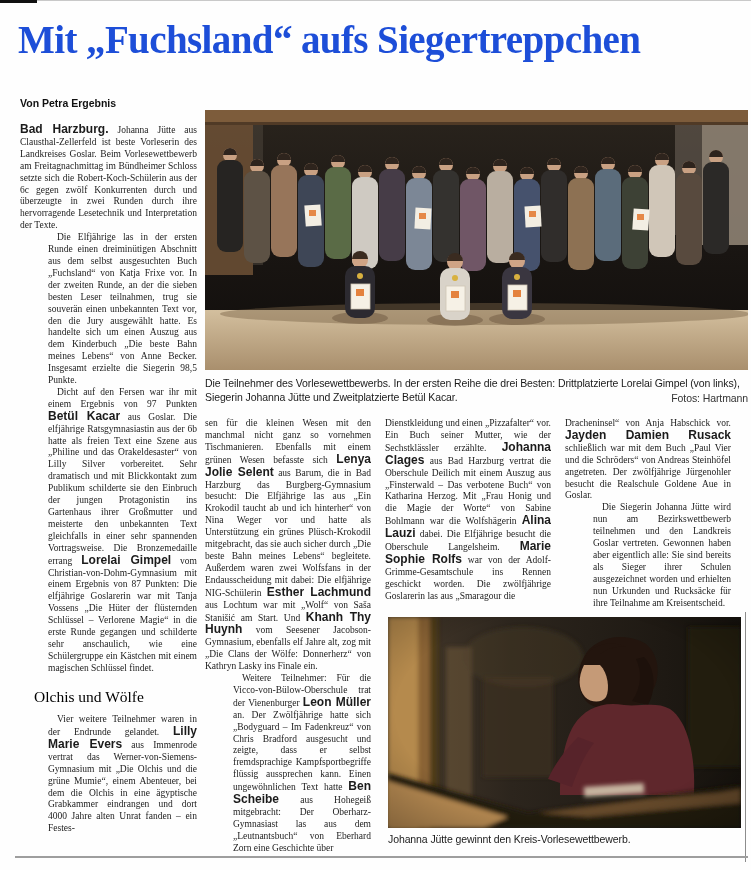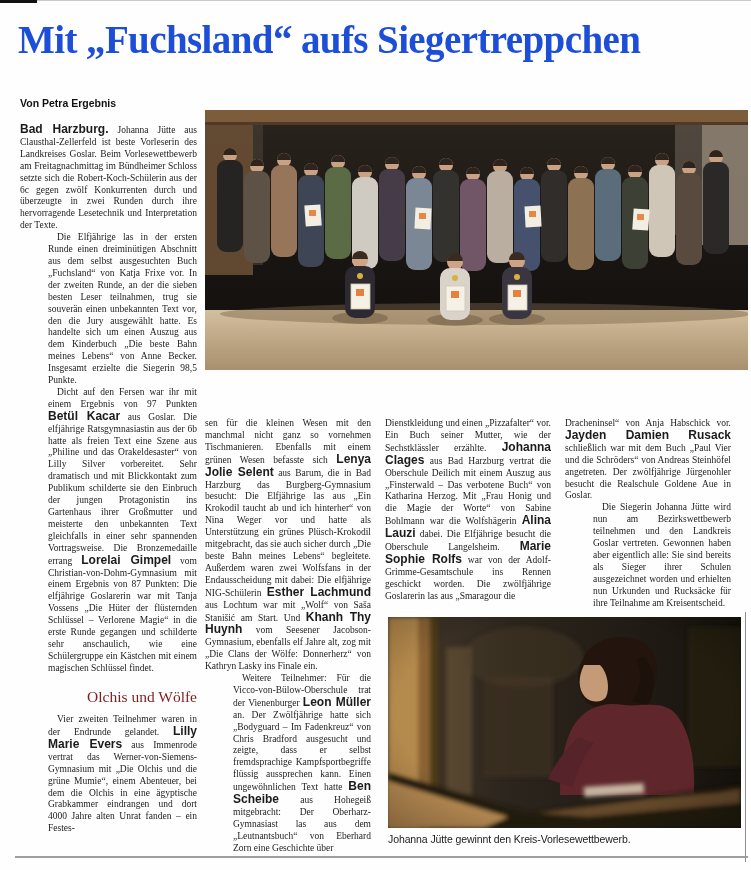--- a/index.html
+++ b/index.html
@@ -16,22 +16,22 @@
   .col{position:absolute;text-align:justify;overflow:hidden;
        font:400 9.5px/11.9px "Liberation Serif",serif;color:#1b1b1b;
        hyphens:auto;-webkit-hyphens:auto;}
   .col1{left:20px;top:124px;width:177px;height:730px;}
   .col2{left:205px;top:418px;width:166px;height:436px;}
   .col3{left:385px;top:418px;width:166px;height:184px;}
   .col4{left:565px;top:418px;width:166px;height:192px;}
   .para{margin:0;}
   .para.ind{text-indent:9px;margin-left:28px;}
   .nm{font-family:"Liberation Sans",sans-serif;font-weight:700;font-size:12px;}
-  .crosshead{font:400 15.5px/1.25 "Liberation Serif",serif;color:#7f1d1d;
-             margin:12px 0 8px 14px;text-align:right;}
+  .crosshead{font:400 15.5px/1.25 "Liberation Serif",serif;color:#000000;
+             margin:12px 0 8px 14px;text-align:left;}
   figure{margin:0;padding:0;}
   .photo-main{position:absolute;left:205px;top:110px;width:543px;height:260px;}
   .photo-2{position:absolute;left:388px;top:617px;width:353px;height:211px;}
   .photo-main svg,.photo-2 svg{display:block;}
   .cap{position:absolute;font:400 10.5px/13.5px "Liberation Sans",sans-serif;
        letter-spacing:-0.1px;color:#1a1a1a;text-align:left;}
   .cap-main{left:205px;top:377px;width:543px;height:29px;}
   .credit{position:absolute;right:0;bottom:1px;color:#333;}
   .cap-2{left:388px;top:833px;width:345px;}
   .v-rule{position:absolute;left:745px;top:612px;width:1px;height:250px;background:#8c8c8c;}
@@ -46,21 +46,21 @@
   <div class="top-black"></div>
 
   <h1 class="headline">Mit „Fuchsland“ aufs Siegertreppchen</h1>
   <div class="byline">Von Petra Ergebnis</div>
 
   <div class="col col1">
       <p class="para"><span class="nm">Bad Harzburg.</span><span> Johanna Jütte aus Clausthal-Zellerfeld ist beste Vorleserin des Landkreises Goslar. Beim Vorlesewettbewerb am Freitagnachmittag im Bündheimer Schloss setzte sich die Robert-Koch-Schülerin aus der 6c gegen zwölf Konkurrenten durch und überzeugte in zwei Runden durch ihre hervorragende Lesetechnik und Interpretation der Texte.</span></p>
       <p class="para ind"><span>Die Elfjährige las in der ersten Runde einen dreiminütigen Abschnitt aus dem selbst ausgesuchten Buch „Fuchsland“ von Katja Frixe vor. In der zweiten Runde, an der die sieben besten Leser teilnahmen, trug sie souverän einen unbekannten Text vor, den die Jury ausgewählt hatte. Es handelte sich um einen Auszug aus dem Kinderbuch „Die beste Bahn meines Lebens“ von Anne Becker. Insgesamt erzielte die Siegerin 98,5 Punkte.</span></p>
       <p class="para ind"><span>Dicht auf den Fersen war ihr mit einem Ergebnis von 97 Punkten </span><span class="nm">Betül Kacar</span><span> aus Goslar. Die elfjährige Ratsgymnasiastin aus der 6b hatte als freien Text eine Szene aus „Philine und das Orakeldesaster“ von Lilly Silver vorbereitet. Sehr dramatisch und mit Blickkontakt zum Publikum schilderte sie den Einbruch der jungen Protagonistin ins Gartenhaus ihrer Großmutter und meisterte den unbekannten Text gleichfalls in einer sehr spannenden Vortragsweise. Die Bronzemedaille errang </span><span class="nm">Lorelai Gimpel</span><span> vom Christian-von-Dohm-Gymnasium mit einem Ergebnis von 87 Punkten: Die elfjährige Goslarerin war mit Tanja Vossens „Die Hüter der flüsternden Schlüssel – Verlorene Magie“ in die erste Runde gegangen und schilderte sehr anschaulich, wie eine Schülergruppe ein Kästchen mit einem magischen Schlüssel findet.</span></p>
       <div class="crosshead">Olchis und Wölfe</div>
-      <p class="para ind"><span>Vier zweiten Teilnehmer waren in der Endrunde gelandet. </span><span class="nm">Lilly Marie Evers</span><span> aus Immenrode vertrat das Werner-von-Siemens-Gymnasium mit „Die Olchis und die grüne Mumie“, einem Abenteuer, bei dem die Olchis in eine ägyptische Grabkammer eindrangen und dort 4000 Jahre alten Unrat fanden – ein Festes-</span></p>
+      <p class="para ind"><span>Vier weitere Teilnehmer waren in der Endrunde gelandet. </span><span class="nm">Lilly Marie Evers</span><span> aus Immenrode vertrat das Werner-von-Siemens-Gymnasium mit „Die Olchis und die grüne Mumie“, einem Abenteuer, bei dem die Olchis in eine ägyptische Grabkammer eindrangen und dort 4000 Jahre alten Unrat fanden – ein Festes-</span></p>
     </div>
 
   <figure class="photo-main">
     <svg viewBox="0 0 543 260" width="543" height="260" preserveAspectRatio="none">
       <defs>
         <linearGradient id="g_bg" x1="0" y1="0" x2="0" y2="1">
           <stop offset="0" stop-color="#2a241d"></stop>
             <stop offset="0.55" stop-color="#191512"></stop>
             <stop offset="1" stop-color="#100d0b"></stop>
         </linearGradient>
@@ -122,20 +122,24 @@
       </g>
       <ellipse cx="155" cy="208" rx="28" ry="6" fill="#6d5840" opacity="0.5"></ellipse>
       <ellipse cx="250" cy="210" rx="28" ry="6" fill="#6d5840" opacity="0.5"></ellipse>
       <ellipse cx="312" cy="209" rx="28" ry="6" fill="#6d5840" opacity="0.5"></ellipse>
       <use href="#kid" x="155" y="150" color="#2c2a30"></use>
       <use href="#kid" x="250" y="152" color="#d9d3c9"></use>
       <use href="#kid" x="312" y="151" color="#3a3640"></use>
     </svg>
   </figure>
 
+  <div class="cap cap-main">
+    <span>Die Teilnehmer des Vorlesewettbewerbs. In der ersten Reihe die drei Besten: Drittplatzierte Lorelai Gimpel (von links), Siegerin Johanna Jütte und Zweitplatzierte Betül Kacar.</span>
+    <span class="credit">Fotos: Hartmann</span>
+  </div>
 
   <div class="col col2">
       <p class="para"><span>sen für die kleinen Wesen mit den manchmal nicht ganz so vornehmen Tischmanieren. Ebenfalls mit einem grünen Wesen befasste sich </span><span class="nm">Lenya Jolie Selent</span><span> aus Barum, die in Bad Harzburg das Burgberg-Gymnasium besucht: Die Elfjährige las aus „Ein Krokodil taucht ab und ich hinterher“ von Nina Weger vor und hatte als Unterstützung ein grünes Plüsch-Krokodil mitgebracht, das sie auch sicher durch „Die beste Bahn meines Lebens“ begleitete. Außerdem waren zwei Wolfsfans in der Endausscheidung mit dabei: Die elfjährige NIG-Schülerin </span><span class="nm">Esther Lachmund</span><span> aus Lochtum war mit „Wolf“ von Saša Stanišić am Start. Und </span><span class="nm">Khanh Thy Huynh</span><span> vom Seesener Jacobson-Gymnasium, ebenfalls elf Jahre alt, zog mit „Die Clans der Wölfe: Donnerherz“ von Kathryn Lasky ins Finale ein.</span></p>
       <p class="para ind"><span>Weitere Teilnehmer: Für die Vicco-von-Bülow-Oberschule trat der Vienenburger </span><span class="nm">Leon Müller</span><span> an. Der Zwölfjährige hatte sich „Bodyguard – Im Fadenkreuz“ von Chris Bradford ausgesucht und zeigte, dass er selbst fremdsprachige Kampfsportbegriffe flüssig aussprechen kann. Einen ungewöhnlichen Text hatte </span><span class="nm">Ben Scheibe</span><span> aus Hohegeiß mitgebracht: Der Oberharz-Gymnasiast las aus dem „Leutnantsbuch“ von Eberhard Zorn eine Geschichte über</span></p>
     </div>
   <div class="col col3">
       <p class="para"><span>Dienstkleidung und einen „Pizzafalter“ vor. Ein Buch seiner Mutter, wie der Sechstklässler erzählte. </span><span class="nm">Johanna Clages</span><span> aus Bad Harzburg vertrat die Oberschule Deilich mit einem Auszug aus „Finsterwald – Das verbotene Buch“ von Katharina Herzog. Mit „Frau Honig und die Magie der Worte“ von Sabine Bohlmann war die Wolfshägerin </span><span class="nm">Alina Lauzi</span><span> dabei. Die Elfjährige besucht die Oberschule Langelsheim. </span><span class="nm">Marie Sophie Rolfs</span><span> war von der Adolf-Grimme-Gesamtschule ins Rennen geschickt worden. Die zwölfjährige Goslarerin las aus „Smaragour die</span></p>
     </div>
   <div class="col col4">
       <p class="para"><span>Dracheninsel“ von Anja Habschick vor. </span><span class="nm">Jayden Damien Rusack</span><span> schließlich war mit dem Buch „Paul Vier und die Schröders“ von Andreas Steinhöfel angetreten. Der zwölfjährige Jürgenohler besucht die Realschule Goldene Aue in Goslar.</span></p>

